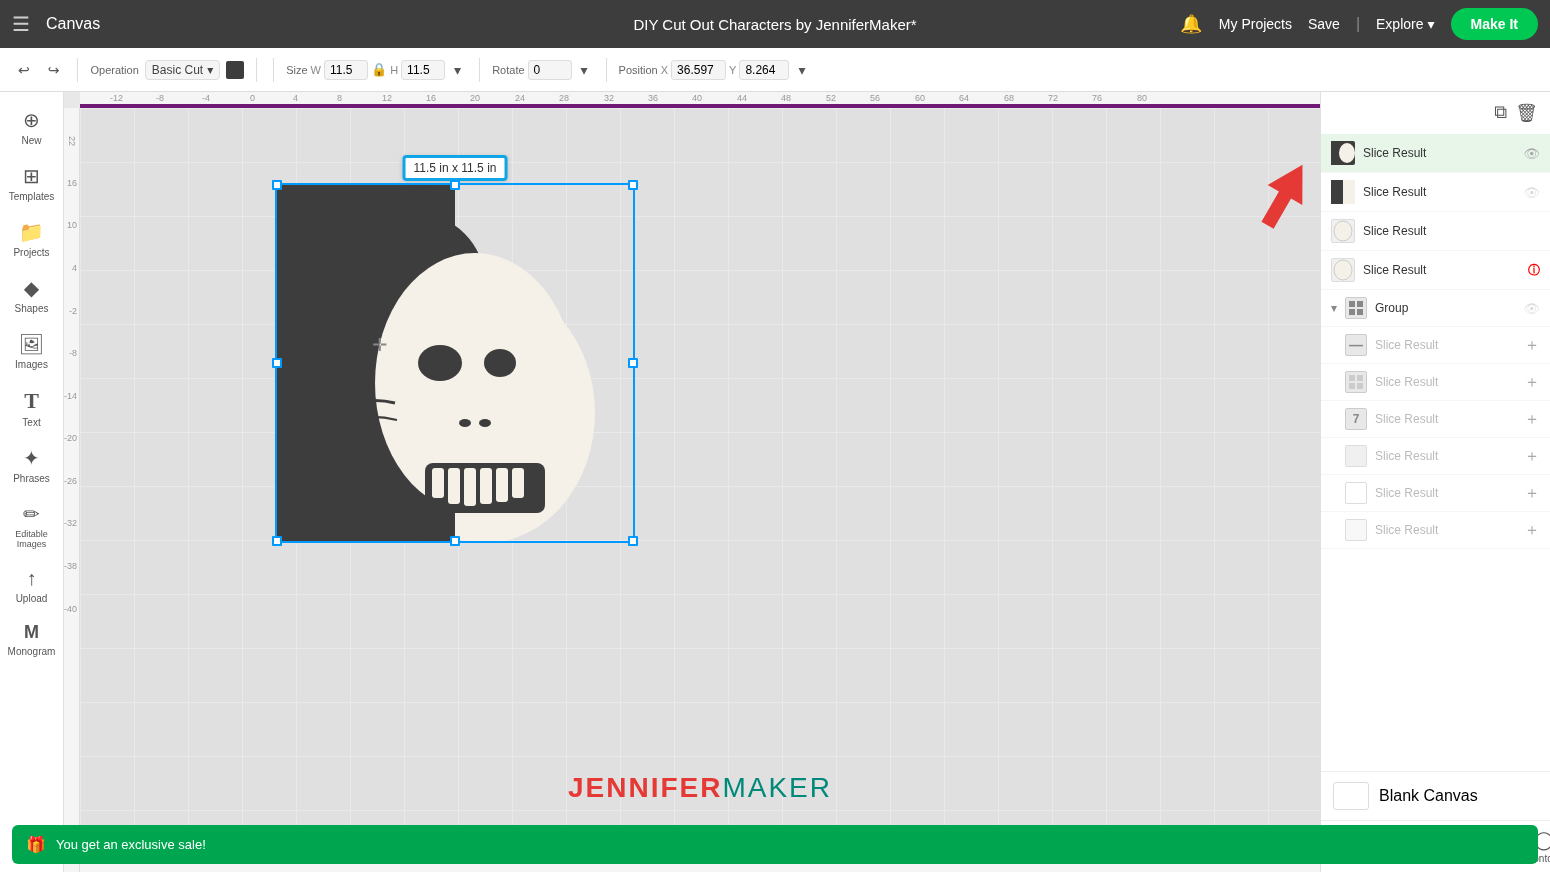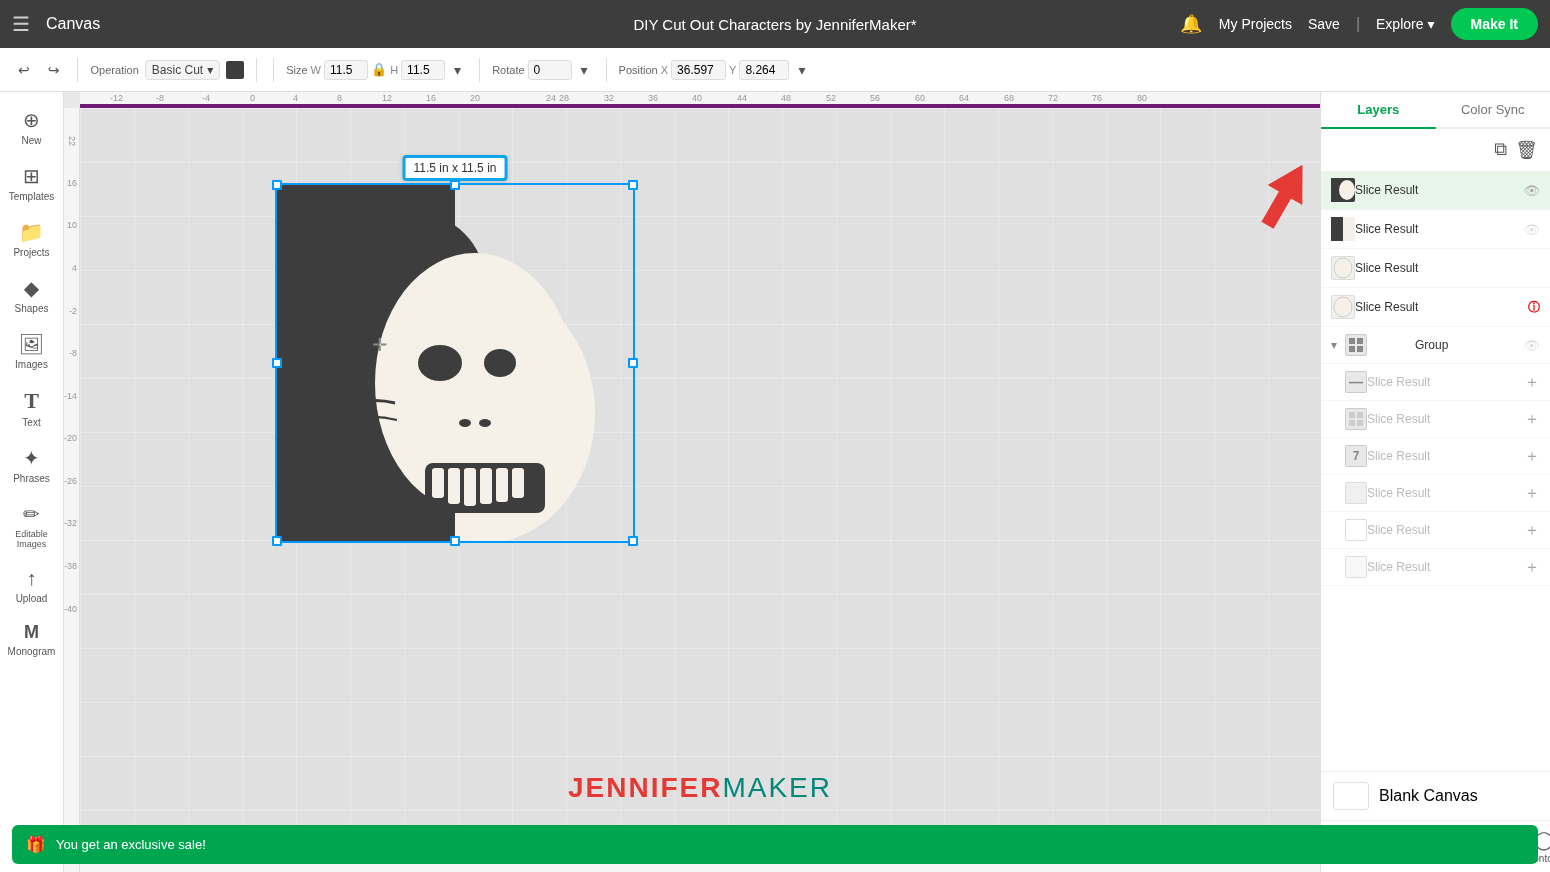--- a/index.html
+++ b/index.html
@@ -144,21 +144,21 @@
       flex: 1; padding: 10px 6px; text-align: center; font-size: 13px;
       color: #777; cursor: pointer; border-bottom: 2px solid transparent; margin-bottom: -2px;
     }
     .panel-tab.active { color: #00a550; border-bottom: 2px solid #00a550; font-weight: 600; }
 
     .panel-actions { display: flex; gap: 8px; padding: 10px 12px; justify-content: flex-end; }
     .panel-action-btn { font-size: 18px; color: #555; cursor: pointer; }
 
     .layers-list { flex: 1; overflow-y: auto; padding: 0; }
     .layer-item {
-      display: flex; align-items: center; padding: 7px 10px; 
+      display: flex; align-items: center; padding: 7px 10px; gap: 8px;
       border-bottom: 1px solid #f5f5f5; cursor: pointer; font-size: 13px; color: #333;
       position: relative;
     }
     .layer-item.selected { background: #e8f5e9; }
     .layer-thumb {
       width: 24px; height: 24px; border-radius: 2px; flex-shrink: 0; display: flex; align-items: center; justify-content: center;
     }
     .layer-thumb-dark { background: #3d3d3d; }
     .layer-thumb-light { background: #f0f0f0; border: 1px solid #ddd; }
     .layer-name { flex: 1; font-size: 12px; }
@@ -310,21 +310,21 @@
     <div class="ruler-h">
       <span style="position:absolute;left:30px;bottom:1px;font-size:9px;color:#999;">-12</span>
       <span style="position:absolute;left:76px;bottom:1px;font-size:9px;color:#999;">-8</span>
       <span style="position:absolute;left:122px;bottom:1px;font-size:9px;color:#999;">-4</span>
       <span style="position:absolute;left:170px;bottom:1px;font-size:9px;color:#999;">0</span>
       <span style="position:absolute;left:213px;bottom:1px;font-size:9px;color:#999;">4</span>
       <span style="position:absolute;left:257px;bottom:1px;font-size:9px;color:#999;">8</span>
       <span style="position:absolute;left:302px;bottom:1px;font-size:9px;color:#999;">12</span>
       <span style="position:absolute;left:346px;bottom:1px;font-size:9px;color:#999;">16</span>
       <span style="position:absolute;left:390px;bottom:1px;font-size:9px;color:#999;">20</span>
-      <span style="position:absolute;left:435px;bottom:1px;font-size:9px;color:#999;margin-left:31px;">24</span>
+      <span style="position:absolute;left:435px;bottom:1px;font-size:9px;color:#999;">24</span>
       <span style="position:absolute;left:479px;bottom:1px;font-size:9px;color:#999;">28</span>
       <span style="position:absolute;left:524px;bottom:1px;font-size:9px;color:#999;">32</span>
       <span style="position:absolute;left:568px;bottom:1px;font-size:9px;color:#999;">36</span>
       <span style="position:absolute;left:612px;bottom:1px;font-size:9px;color:#999;">40</span>
       <span style="position:absolute;left:657px;bottom:1px;font-size:9px;color:#999;">44</span>
       <span style="position:absolute;left:701px;bottom:1px;font-size:9px;color:#999;">48</span>
       <span style="position:absolute;left:746px;bottom:1px;font-size:9px;color:#999;">52</span>
       <span style="position:absolute;left:790px;bottom:1px;font-size:9px;color:#999;">56</span>
       <span style="position:absolute;left:835px;bottom:1px;font-size:9px;color:#999;">60</span>
       <span style="position:absolute;left:879px;bottom:1px;font-size:9px;color:#999;">64</span>
@@ -411,24 +411,20 @@
       <span>25%</span>
       <span class="zoom-btn">⊕</span>
       <div class="scrollbar-h">
         <div class="scrollbar-thumb"></div>
       </div>
     </div>
   </div>
 
   <div class="right-panel">
 
-    <div class="panel-tabs">
-      <div class="panel-tab active">Layers</div>
-      <div class="panel-tab">Color Sync</div>
-    </div>
 
     <div class="panel-actions">
       <span class="panel-action-btn">⧉</span>
       <span class="panel-action-btn">🗑</span>
     </div>
 
     <div class="layers-list">
 
       <div class="layer-item selected">
         <div class="layer-thumb layer-thumb-dark">
@@ -474,21 +470,21 @@
       <div class="layer-group-header">
         <span class="layer-chevron">▾</span>
         <div class="layer-thumb" style="background:#e8e8e8;border:1px solid #ccc;border-radius:2px;width:22px;height:22px;display:flex;align-items:center;justify-content:center;">
           <svg width="16" height="16" viewBox="0 0 16 16">
             <rect x="1" y="1" width="6" height="6" fill="#888"></rect>
             <rect x="9" y="1" width="6" height="6" fill="#888"></rect>
             <rect x="1" y="9" width="6" height="6" fill="#888"></rect>
             <rect x="9" y="9" width="6" height="6" fill="#888"></rect>
           </svg>
         </div>
-        <span style="font-size:12px;margin-left:40px;">Group</span>
+        <span style="font-size:12px;">Group</span>
         <span class="layer-eye" style="margin-left:auto;color:#ddd;">👁</span>
       </div>
 
       <div class="layer-item layer-indent">
         <div class="layer-thumb" style="background:#e8e8e8;border:1px solid #ccc;border-radius:2px;width:22px;height:22px;display:flex;align-items:center;justify-content:center;">
           <span style="color:#888;font-weight:bold;font-size:14px;">—</span>
         </div>
         <span class="layer-name layer-hidden">Slice Result</span>
         <span class="layer-plus">＋</span>
       </div>

